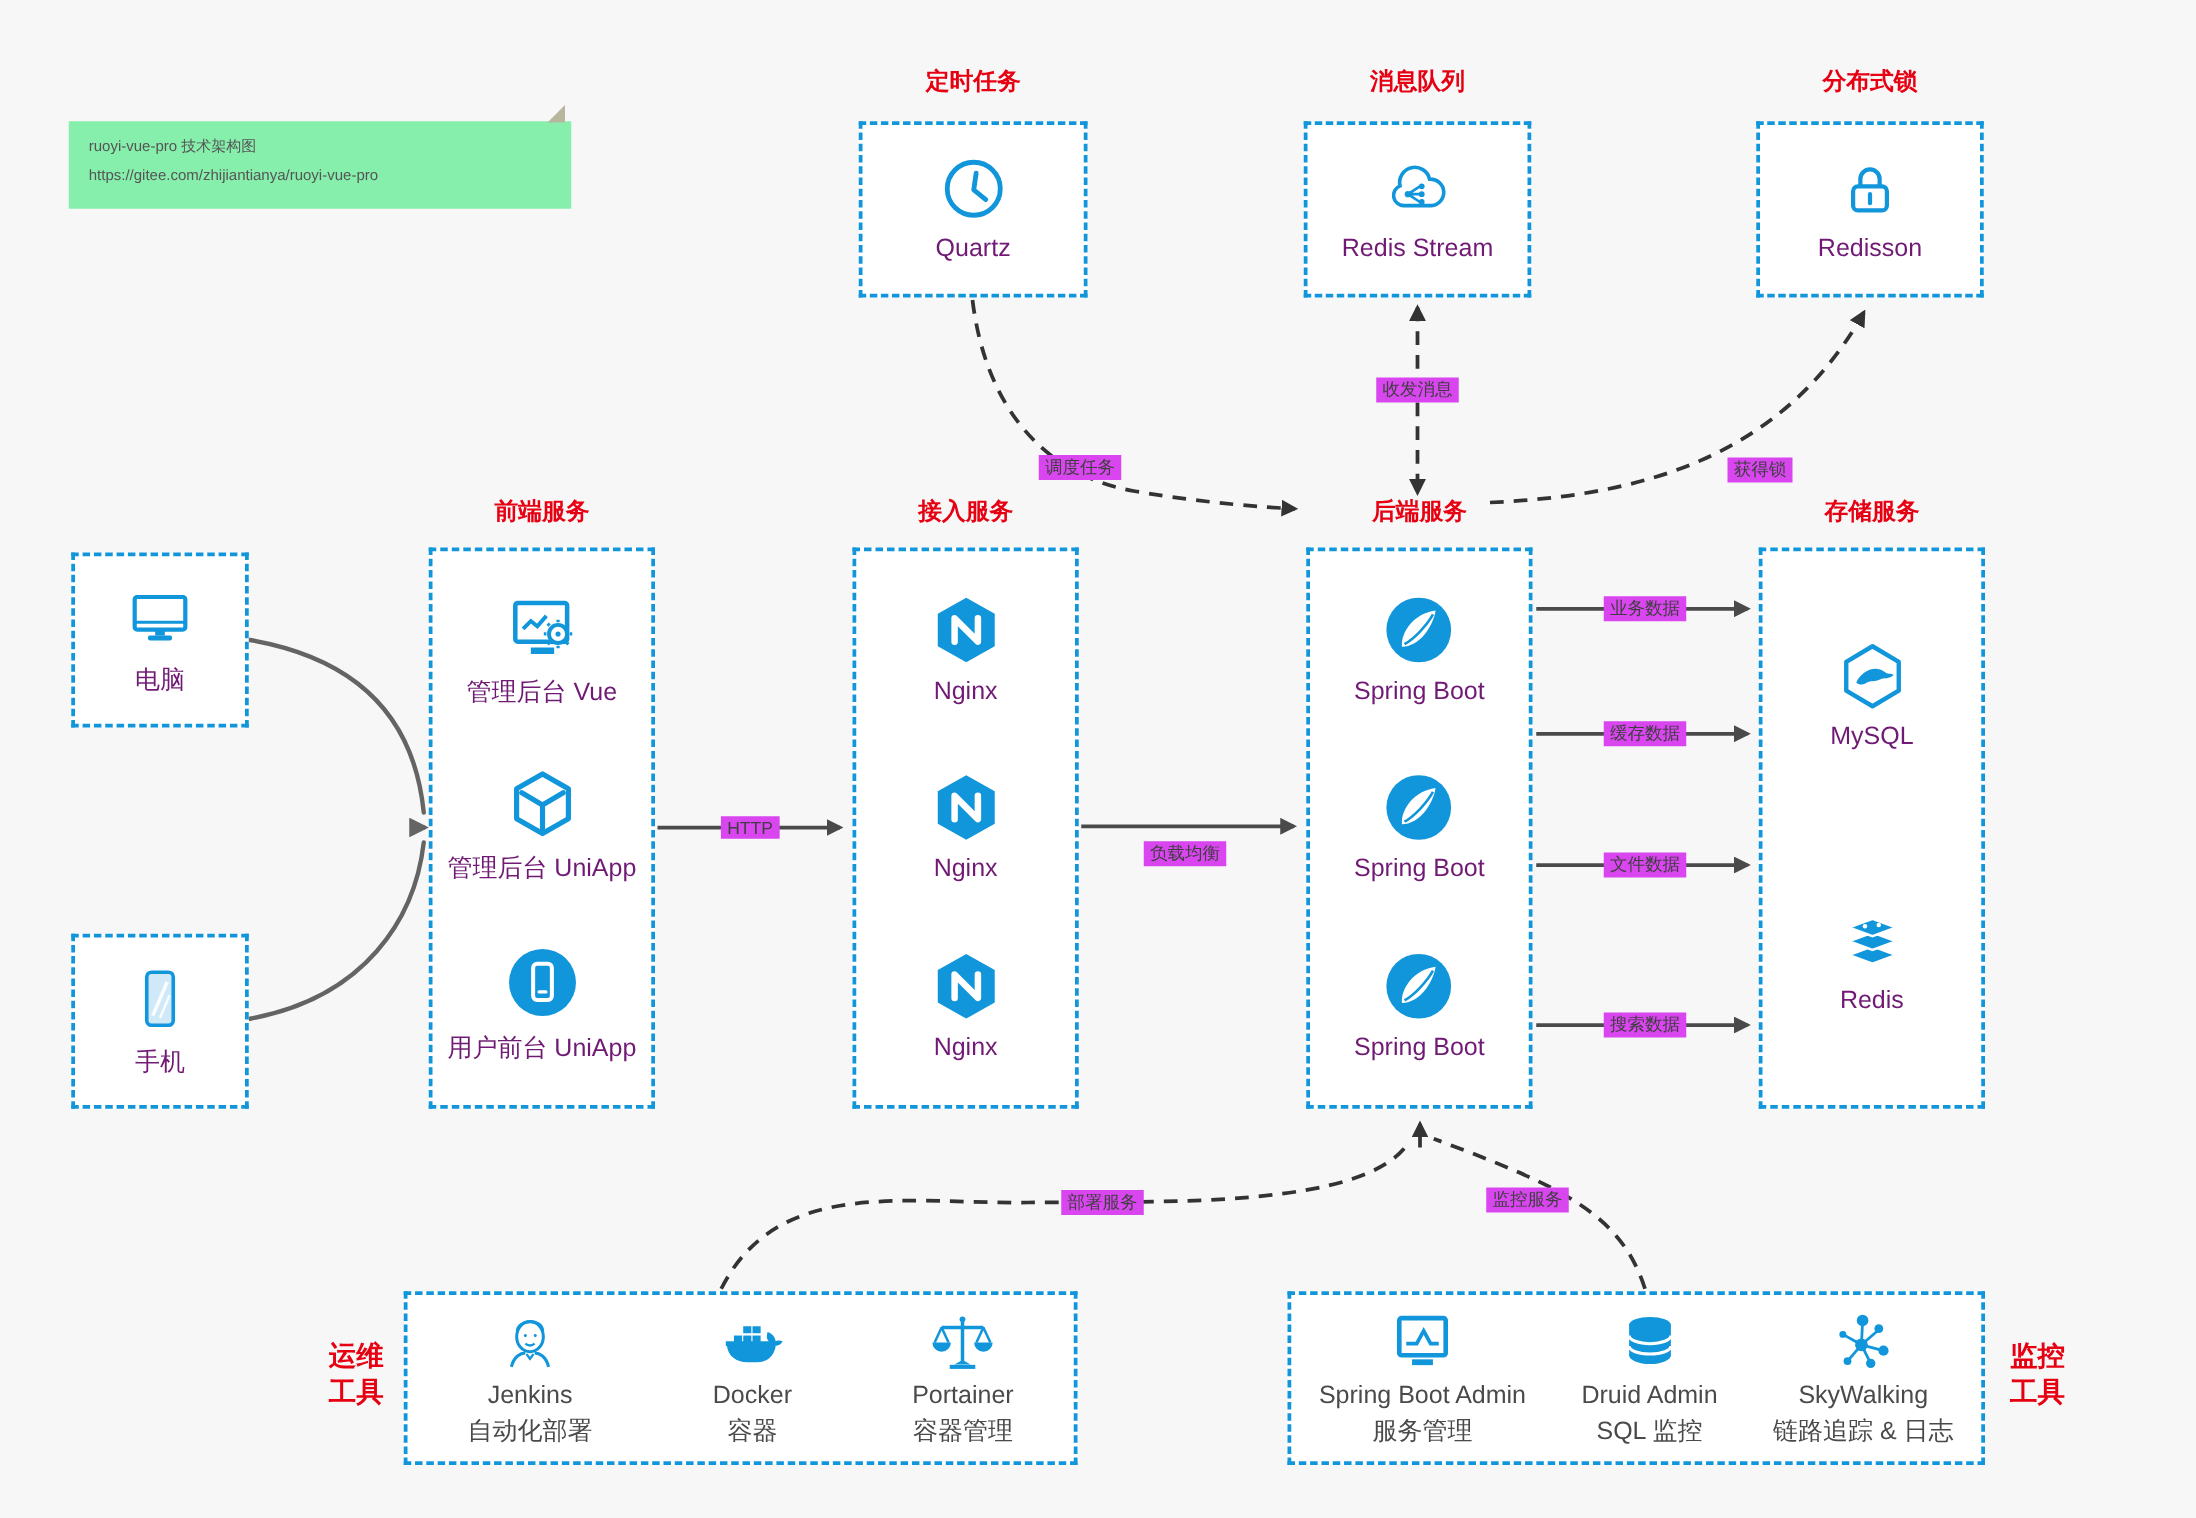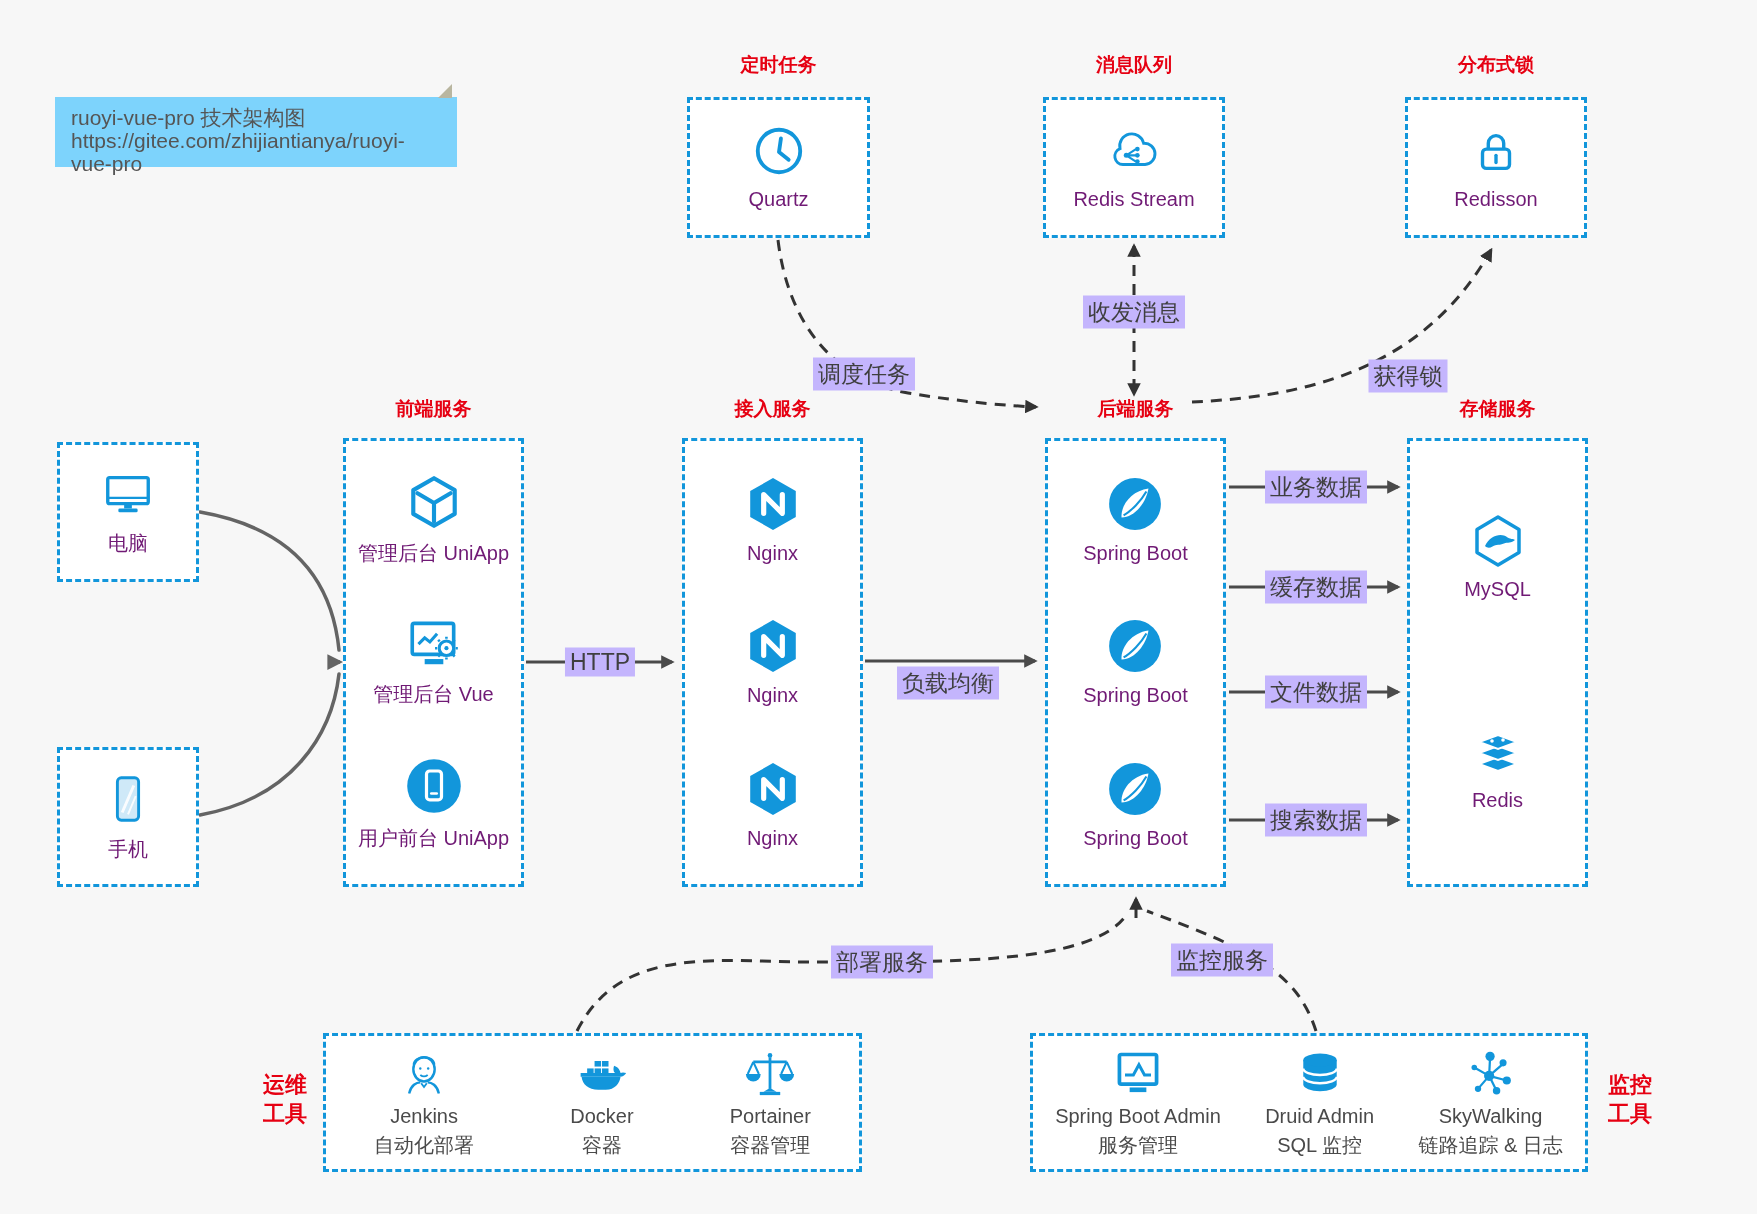--- a/index.html
+++ b/index.html
@@ -35,30 +35,30 @@
     text-align:center;white-space:nowrap;
   }
   .side-label{
     position:absolute;z-index:3;
     font-size:22px;font-weight:bold;color:#e60012;
     line-height:29px;text-align:center;white-space:pre-line;
   }
   .edge-label{
     position:absolute;z-index:5;
     transform:translate(-50%,-50%);
-    background:#c4b5fd;
+    background:#d946ef;
     padding:1px 5px;
-    font-size:23px;color:#3f3f3f;white-space:nowrap;
+    font-size:14px;color:#3f3f3f;white-space:nowrap;
   }
 
   .note{
     position:absolute;left:55px;top:97px;width:402px;height:70px;
-    background:#7dd3fc;z-index:2;
+    background:#86efac;z-index:2;
     padding:9px 16px;box-sizing:border-box;
-    font-size:21px;line-height:23px;color:#555;
+    font-size:12px;line-height:23px;color:#555;
   }
   .note .fold{
     position:absolute;top:-13px;right:5px;width:0;height:0;
     border-bottom:14px solid #b9b6a0;
     border-left:14px solid transparent;
   }
 
   .icon{color:#1296db;display:block;}
 </style>
 </head>
@@ -157,35 +157,35 @@
   </div>
 
   <div class="sec-title" style="left:343px;width:181px;top:396px;">前端服务</div>
   <div class="sec-title" style="left:682px;width:181px;top:396px;">接入服务</div>
   <div class="sec-title" style="left:1045px;width:181px;top:396px;">后端服务</div>
   <div class="sec-title" style="left:1407px;width:181px;top:396px;">存储服务</div>
 
   <div class="box col-box" style="left:343px;top:438px;width:181px;height:449px;">
     <div class="node">
       <svg class="icon" width="58" height="58" viewBox="0 0 56 56">
-        <polygon points="28,5 48,16.5 48,39.5 28,51 8,39.5 8,16.5" fill="none" stroke="currentColor" stroke-width="4" stroke-linejoin="round"></polygon>
-        <path d="M28,29 V47 M28,29 L12,19.5 M28,29 L44,19.5" fill="none" stroke="currentColor" stroke-width="4" stroke-linecap="round"></path>
-      </svg>
-      <div class="node-label">管理后台 UniApp</div>
-    </div>
-    <div class="node">
-      <svg class="icon" width="58" height="58" viewBox="0 0 56 56">
         <rect x="7" y="9" width="40" height="30" rx="2" fill="none" stroke="currentColor" stroke-width="3.5"></rect>
         <path d="M13,29 L19,23 L24,27 L31,19" fill="none" stroke="currentColor" stroke-width="3"></path>
         <circle cx="40" cy="33" r="7" fill="#ffffff" stroke="currentColor" stroke-width="3"></circle>
         <circle cx="40" cy="33" r="2" fill="currentColor"></circle>
         <path d="M40,24 V22 M40,44 V42 M31,33 H29 M51,33 H49 M33.5,26.5 l-1.5,-1.5 M48,41 l-1.5,-1.5 M33.5,39.5 l-1.5,1.5 M48,25 l-1.5,1.5" stroke="currentColor" stroke-width="2.5"></path>
         <path d="M19,46 H37" stroke="currentColor" stroke-width="5"></path>
       </svg>
       <div class="node-label">管理后台 Vue</div>
+    </div>
+    <div class="node">
+      <svg class="icon" width="58" height="58" viewBox="0 0 56 56">
+        <polygon points="28,5 48,16.5 48,39.5 28,51 8,39.5 8,16.5" fill="none" stroke="currentColor" stroke-width="4" stroke-linejoin="round"></polygon>
+        <path d="M28,29 V47 M28,29 L12,19.5 M28,29 L44,19.5" fill="none" stroke="currentColor" stroke-width="4" stroke-linecap="round"></path>
+      </svg>
+      <div class="node-label">管理后台 UniApp</div>
     </div>
     <div class="node">
       <svg class="icon" width="60" height="60" viewBox="0 0 56 56">
         <circle cx="28" cy="28" r="25" fill="currentColor"></circle>
         <rect x="21" y="14" width="14" height="27" rx="3" fill="none" stroke="#ffffff" stroke-width="3"></rect>
         <path d="M25.5,35 h5" stroke="#ffffff" stroke-width="2.5" stroke-linecap="round"></path>
       </svg>
       <div class="node-label">用户前台 UniApp</div>
     </div>
   </div>

